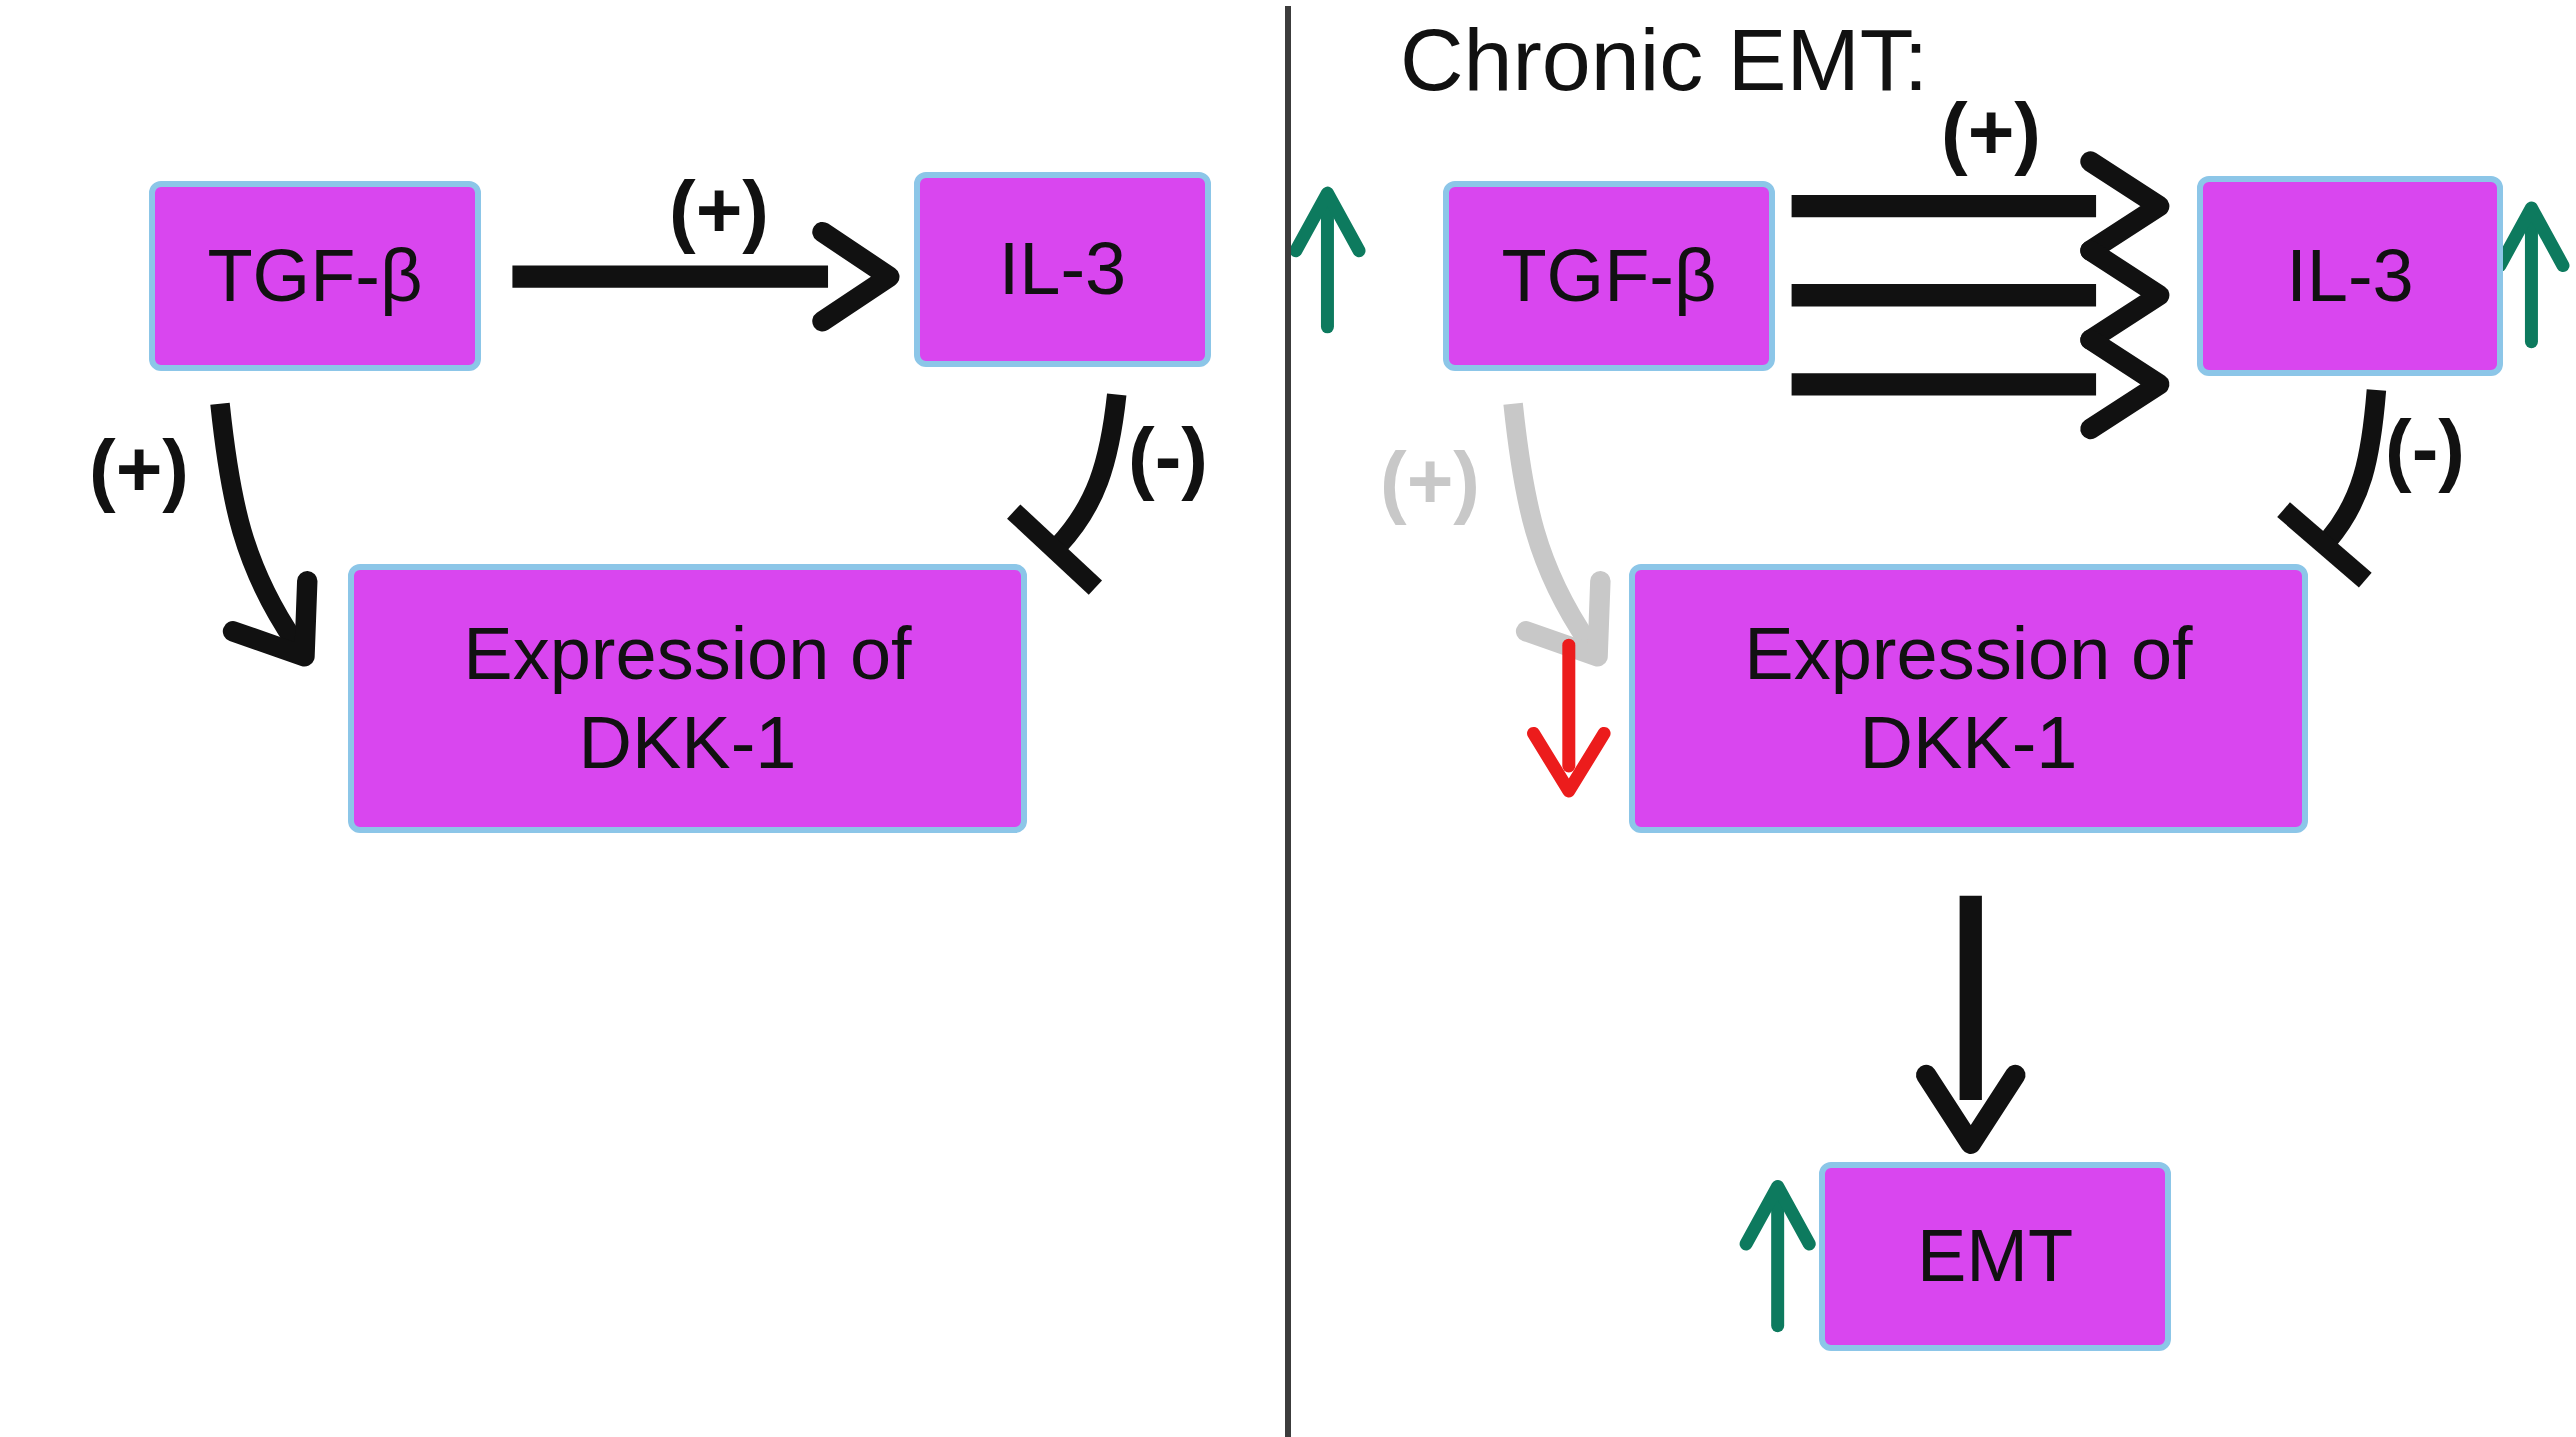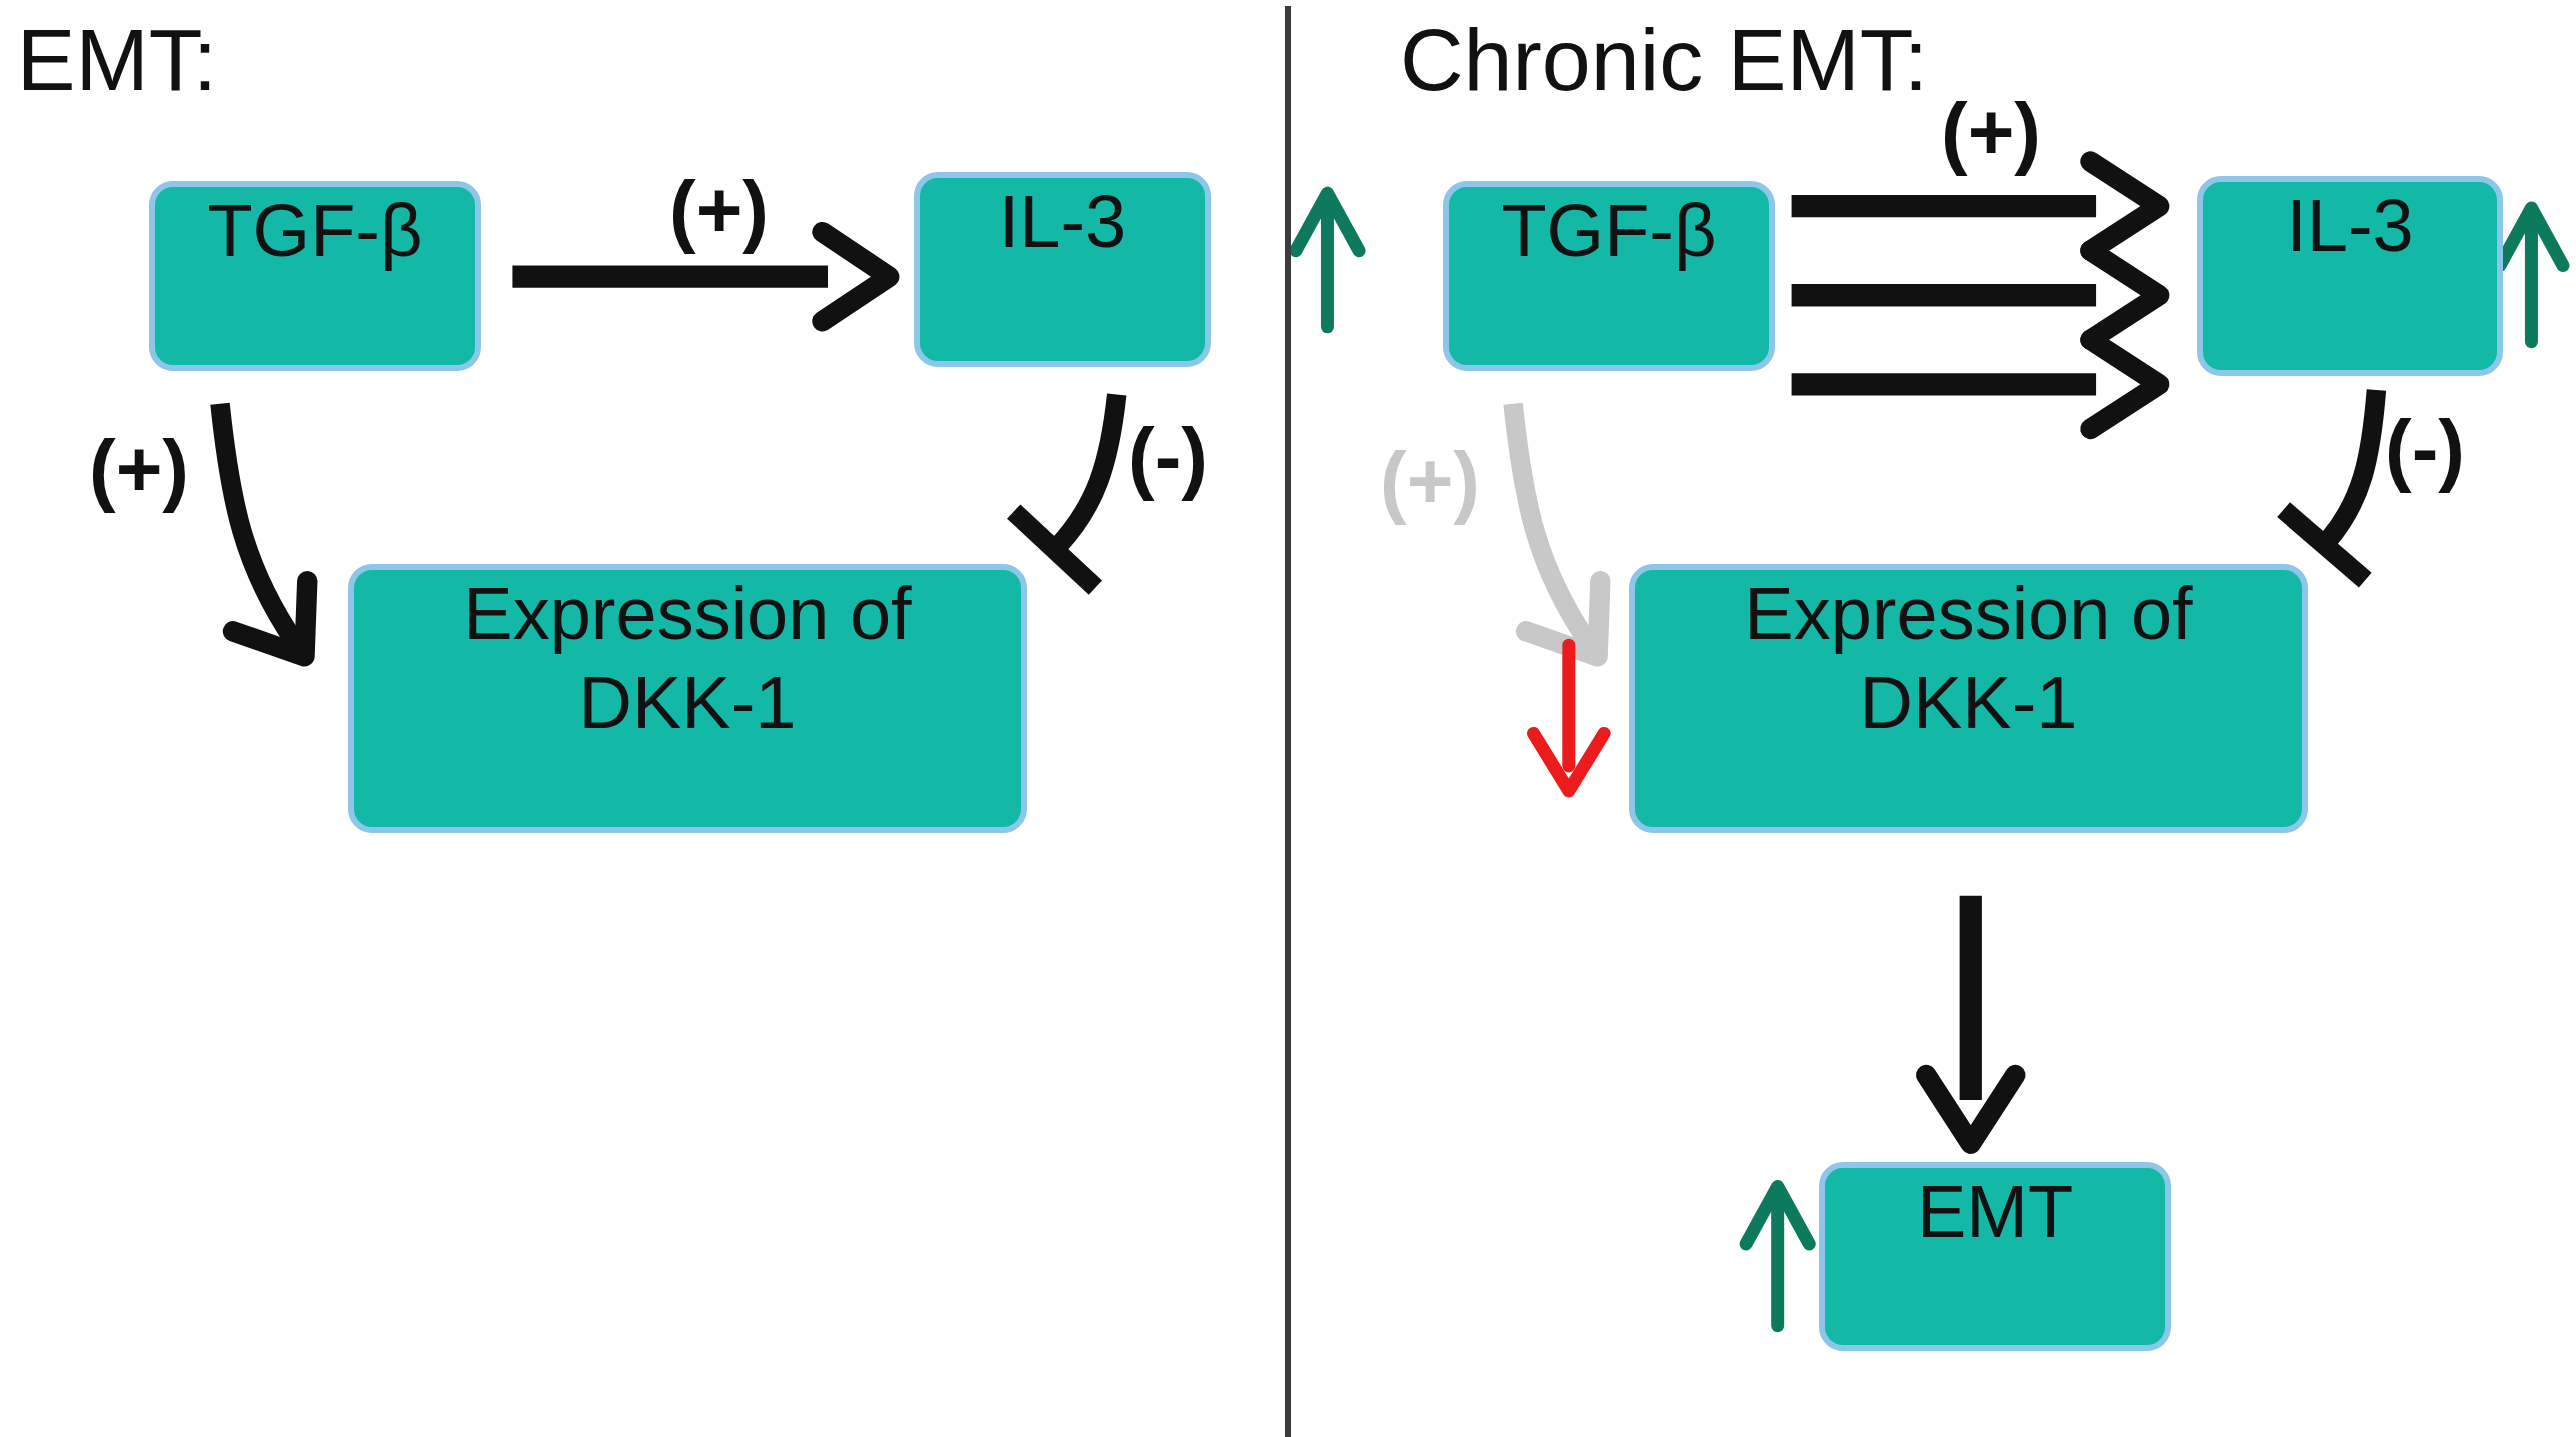--- a/index.html
+++ b/index.html
@@ -1,22 +1,22 @@
 <!DOCTYPE html>
 <html style="--box_border: #8cc6e8; --green: #0d7a5e; --red: #ec1c1c; --gray: #c8c8c8; --ink: #111111; --divider: #3c3c3c;font-size:15px"><head>
 <meta charset="utf-8">
 <style>
   html,body{margin:0;padding:0;background:#ffffff;}
   body{width:2576px;height:1438px;position:relative;overflow:hidden;
        font-family:"Liberation Sans","DejaVu Sans",sans-serif;color:var(--ink,#111);}
   #stage{position:absolute;left:0;top:0;width:2576px;height:1438px;}
   #arrows{position:absolute;left:0;top:0;width:2576px;height:1438px;}
 
-  .node{position:absolute;background:#14b8a6;border:6.5px solid var(--box_border,#8cc6e8);
-        border-radius:24px;display:flex;flex-direction:column;align-items:center;justify-content:flex-start;
+  .node{position:absolute;background:#d946ef;border:6.5px solid var(--box_border,#8cc6e8);
+        border-radius:12px;display:flex;flex-direction:column;align-items:center;justify-content:center;
         box-sizing:border-box;}
   .node .lbl{font-size:74px;line-height:1.2;color:var(--ink,#111);text-align:center;white-space:nowrap;}
 
   .title{position:absolute;font-size:88px;font-weight:500;color:var(--ink,#111);white-space:nowrap;}
 
   .sign{position:absolute;font-size:80px;font-weight:bold;color:var(--ink,#111);
         transform:translate(-50%,-50%);white-space:nowrap;}
   .sign.muted{color:var(--gray,#c8c8c8);}
 
   .divider{position:absolute;left:1285px;top:5.6px;width:5.6px;height:1432px;background:var(--divider,#3c3c3c);}
@@ -110,21 +110,20 @@
       <path class="grn thin" d="M 2693,286 L 2727,224 L 2761,286"></path>
     </g>
     <g>
       <path class="grn thin" d="M 1915,1294 L 1915,1428"></path>
       <path class="grn thin" d="M 1881,1340 L 1915,1278 L 1949,1340"></path>
     </g>
   </svg>
 
   <div class="divider"></div>
 
-  <div class="title" id="l-title">EMT:</div>
   <div class="title" id="r-title">Chronic EMT:</div>
 
   <div class="node" id="l-tgfb">
     <div class="lbl">TGF-β</div>
   </div>
   <div class="node" id="l-il3">
     <div class="lbl">IL-3</div>
   </div>
   <div class="node" id="l-dkk1">
     <div class="lbl">Expression of</div>

